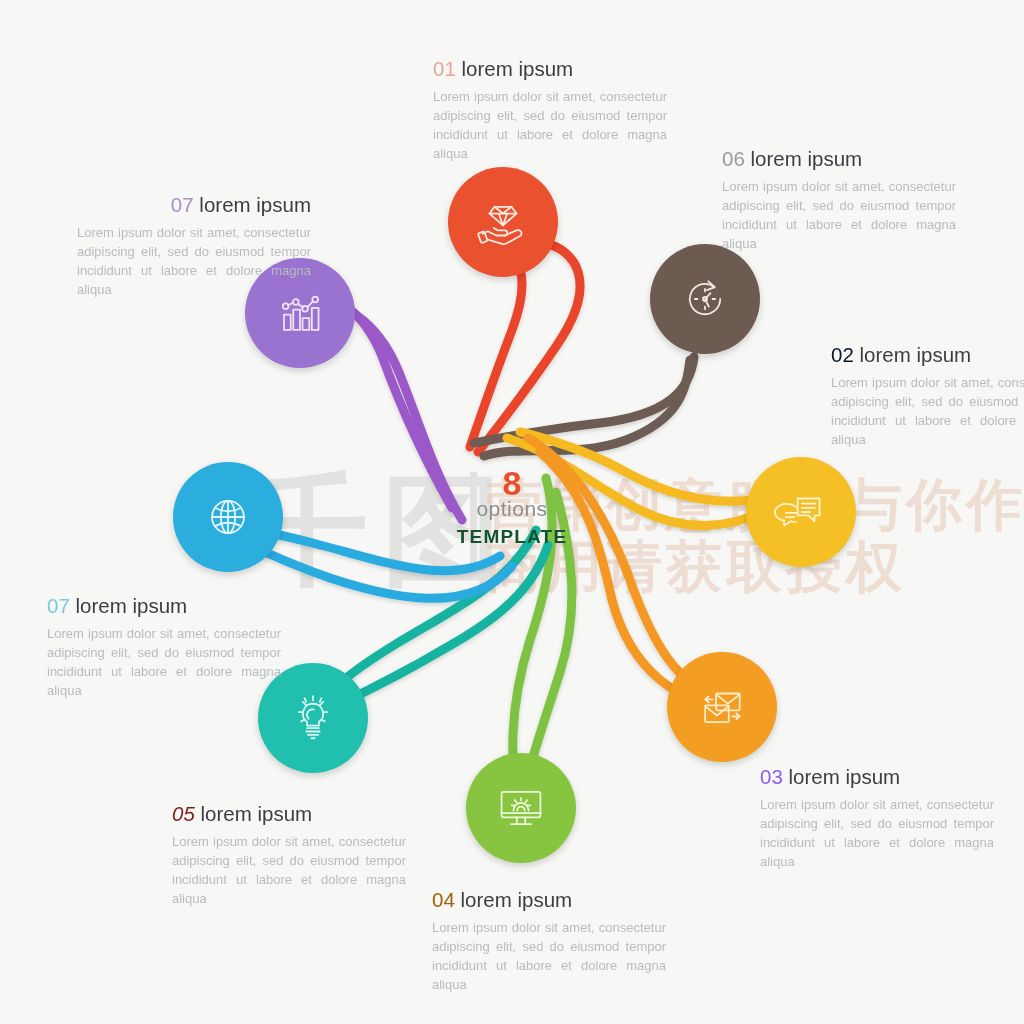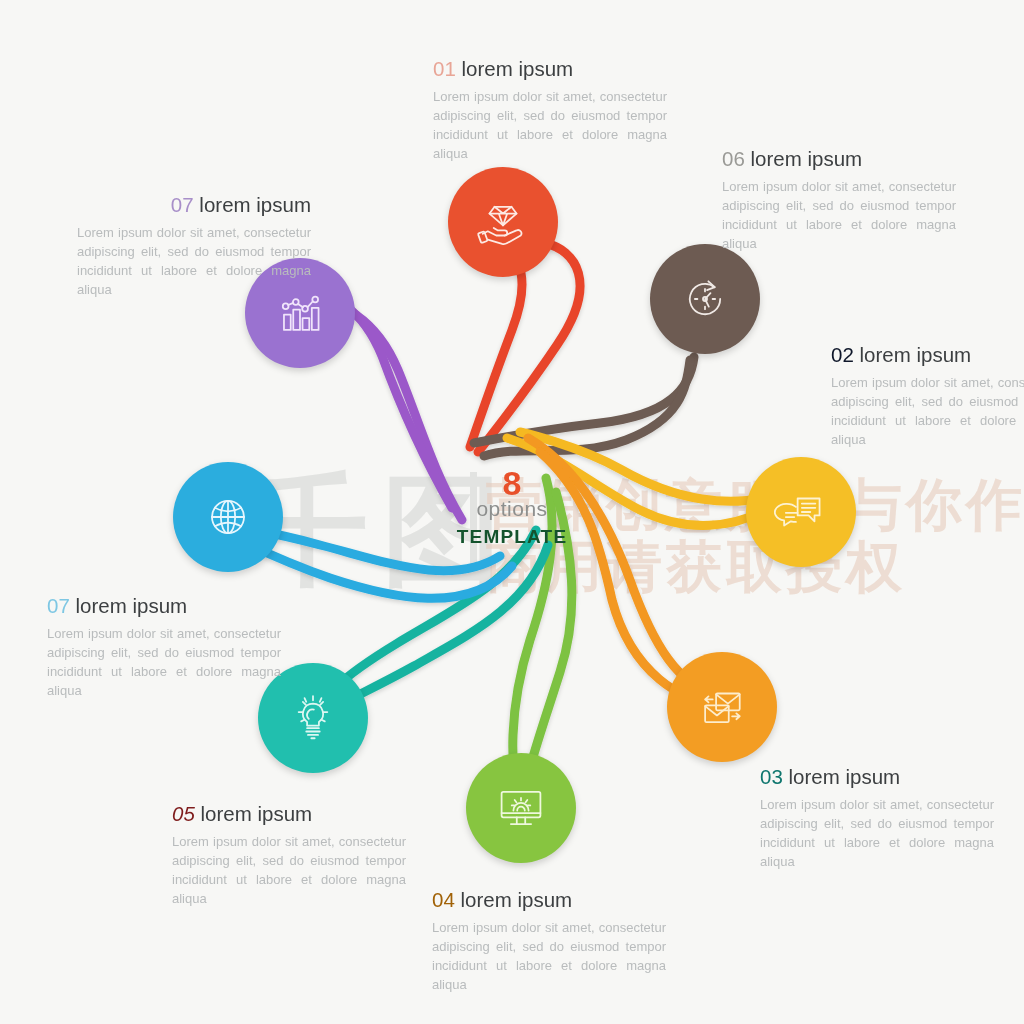--- a/index.html
+++ b/index.html
@@ -149,21 +149,21 @@
      <rect x="25" y="16" width="28" height="20" rx="1.5"></rect>
      <path d="M25 17 l14 11 14 -11"></path>
      <rect x="12" y="30" width="28" height="20" rx="1.5"></rect>
      <path d="M12 31 l14 11 14 -11"></path>
      <path d="M21 23 h-9 M12 23 l4 -3.5 M12 23 l4 3.5"></path>
      <path d="M44 43 h9 M53 43 l-4 -3.5 M53 43 l-4 3.5"></path>
    </svg>
       </span>
     </div>
     <div class="tblock ta-left" style="left: 760px; top: 765px;">
-      <div class="ttl"><span class="n" style="color: #0f766e; margin-top: 48px;">03</span> <span>lorem ipsum</span></div>
+      <div class="ttl"><span class="n" style="color: #8b5cf6; margin-top: 48px;">03</span> <span>lorem ipsum</span></div>
       <div class="body">Lorem ipsum dolor sit amet, consectetur adipiscing elit, sed do eiusmod tempor incididunt ut labore et dolore magna aliqua</div>
     </div>
     <div class="node" style="left: 466px; top: 753px; background: rgb(135, 197, 64);">
       <span style="display: flex;">
         <svg viewBox="0 0 64 64" fill="none" stroke="#eef8dd" stroke-width="2.1" stroke-linecap="round" stroke-linejoin="round">
      <rect x="9" y="13" width="46" height="30" rx="2"></rect>
      <path d="M9 38 h46"></path>
      <path d="M27 43 v7 M37 43 v7 M20 51 h24"></path>
      <path d="M23 35 a9 9 0 0 1 18 0"></path>
      <path d="M32 20 v3 M24.5 22.5 l2 2.6 M39.5 22.5 l-2 2.6 M21 29 h3 M40 29 h3"></path>

